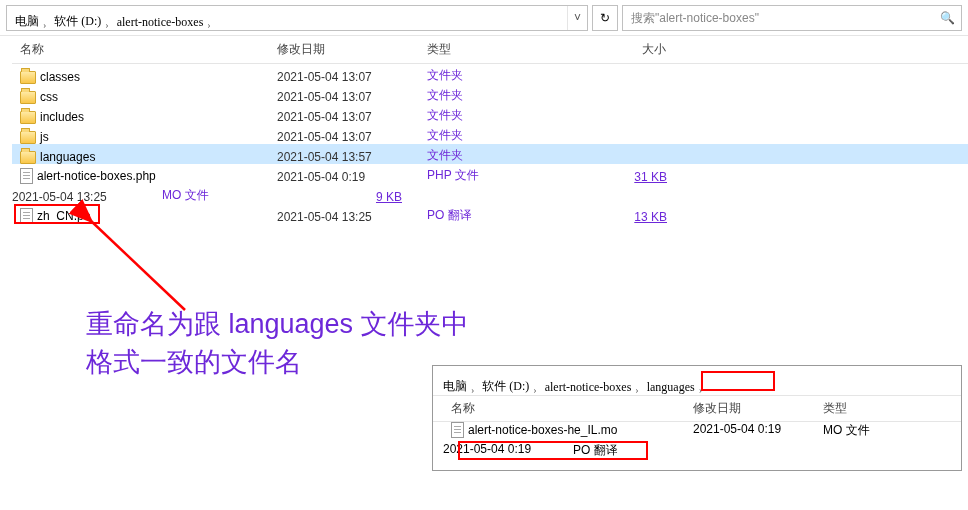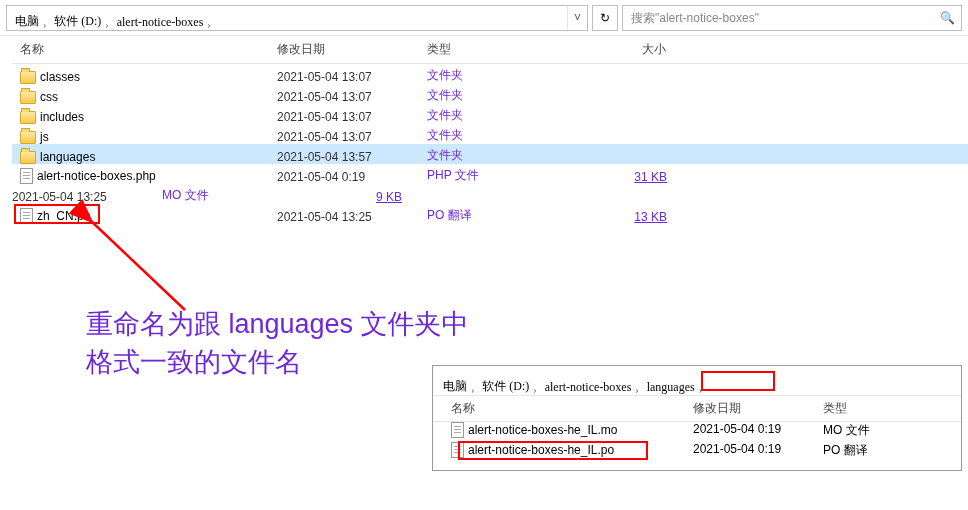--- a/index.html
+++ b/index.html
@@ -372,24 +372,20 @@
   <div class="sub-area" id="sub-rows-container">
       <div class="sub-row">
         <div class="cell-name">
           <span class="icon-file"></span>
           <span>alert-notice-boxes-he_IL.mo</span>
         </div>
         <div class="cell-date">2021-05-04 0:19</div>
         <div class="cell-type">MO 文件</div>
       </div>
       <div class="sub-row">
-        <div class="cell-name">
-          <span class="icon-file"></span>
-          <span>alert-notice-boxes-he_IL.po</span>
-        </div>
         <div class="cell-date">2021-05-04 0:19</div>
         <div class="cell-type">PO 翻译</div>
       </div>
     </div>
 </div>
 
 <div class="highlight-red" style="left:701px; top:371px; width:74px; height:20px;"></div>
 <div class="highlight-red" style="left:458px; top:441px; width:190px; height:19px;"></div>
 
 </body></html>

